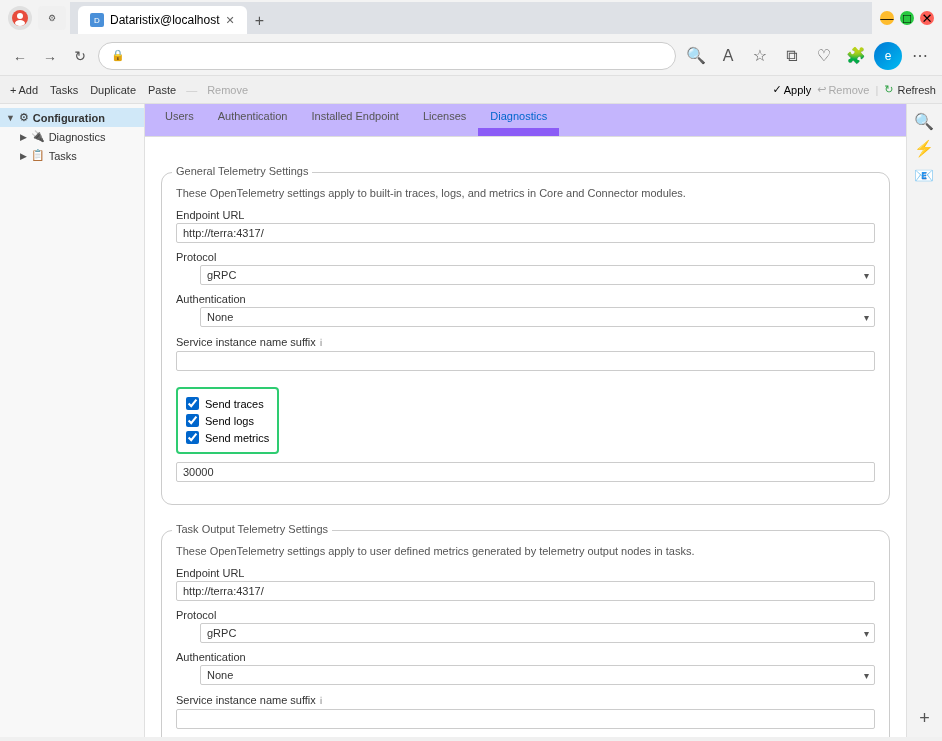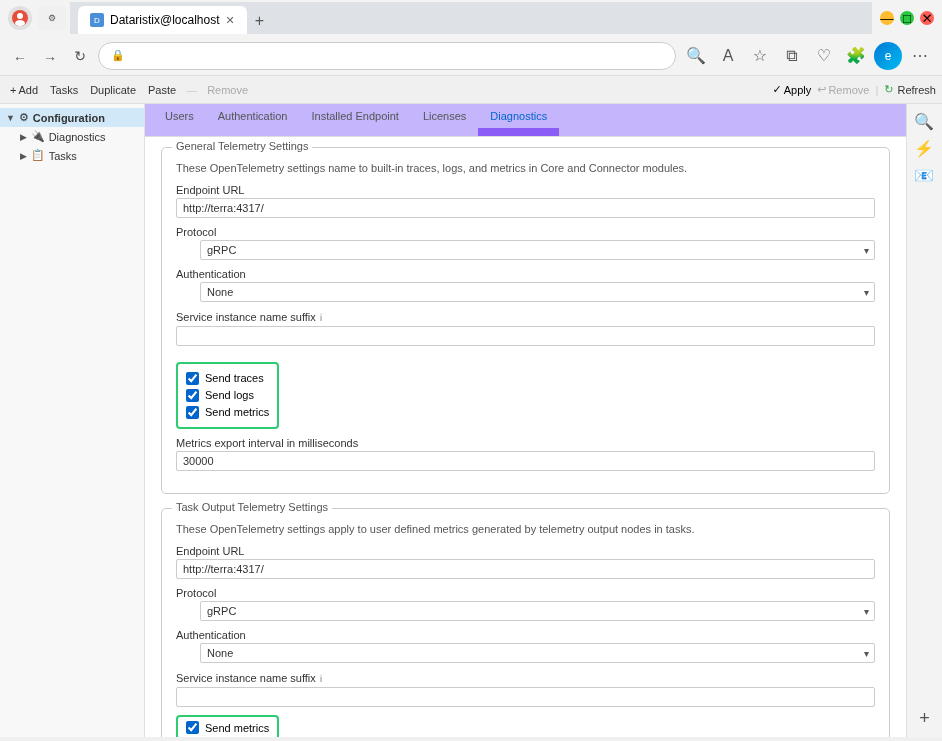--- a/index.html
+++ b/index.html
@@ -46,33 +46,33 @@
     .sidebar-item .chevron { font-size: 9px; color: #555; }
 
     
     .main-content { flex: 1; overflow-y: auto; background: white; }
     .tabs-nav { display: flex; border-bottom: 1px solid #ddd; padding: 0 8px; background: #c4b5fd; }
     .tab-item { padding: 6px 12px; font-size: 11px; cursor: pointer; color: #555; border-bottom: 2px solid transparent; }
     .tab-item.active { color: #0066cc; border-bottom: 8px solid #8b5cf6; }
 
     .content-area { padding: 10px 16px; }
 
-    .section-box { border: 1px solid #ccc; border-radius: 5px; margin-bottom: 14px; position: relative; padding: 10px 14px 14px; }
+    .section-box { border: 1px solid #ccc; border-radius: 11px; margin-bottom: 14px; position: relative; padding: 10px 14px 14px; margin-top: 25px; }
     .section-title { position: absolute; top: -8px; left: 10px; background: white; padding: 0 4px; font-size: 11px; color: #555; }
     .section-desc { font-size: 11px; color: #555; margin-bottom: 10px; margin-top: 4px; }
 
     .field-group { margin-bottom: 8px; }
     .field-label { font-size: 11px; color: #333; margin-bottom: 2px; display: flex; align-items: center; gap: 4px; }
     .field-input { width: 100%; border: 1px solid #ccc; border-radius: 2px; padding: 3px 6px; font-size: 11px; color: #333; background: white; }
     .field-select { width: 100%; border: 1px solid #ccc; border-radius: 2px; padding: 3px 6px; font-size: 11px; color: #333; background: white; appearance: none; -webkit-appearance: none; cursor: pointer; }
     .select-wrapper { position: relative; padding-left: 24px; }
     .select-arrow { position: absolute; right: 6px; top: 50%; transform: translateY(-50%); font-size: 10px; color: #555; pointer-events: none; }
 
     .checkbox-group { display: flex; flex-direction: column; gap: 4px; margin: 8px 0; padding: 8px; border: 2px solid #2ecc71; border-radius: 4px; display: inline-flex; }
-    .checkbox-item { display: flex; align-items: flex-start; gap: 6px; font-size: 11px; cursor: pointer; }
+    .checkbox-item { display: flex; align-items: center; gap: 6px; font-size: 11px; cursor: pointer; }
     .checkbox-item input[type="checkbox"] { width: 13px; height: 13px; accent-color: #0066cc; }
     .checkbox-single { display: inline-flex; align-items: center; gap: 6px; font-size: 11px; cursor: pointer; padding: 4px 8px; border: 2px solid #2ecc71; border-radius: 4px; }
     .checkbox-single input[type="checkbox"] { width: 13px; height: 13px; accent-color: #0066cc; }
     .info-icon { color: #888; font-size: 10px; cursor: help; }
   </style>
 </head>
 <body>
 
 <div>
 
@@ -184,21 +184,21 @@
       <div class="tab-item">Authentication</div>
       <div class="tab-item">Installed Endpoint</div>
       <div class="tab-item">Licenses</div>
       <div class="tab-item active">Diagnostics</div>
     </div>
 
     <div class="content-area">
 
       <div class="section-box">
         <span class="section-title">General Telemetry Settings</span>
-        <p class="section-desc">These OpenTelemetry settings name to built-in traces, logs, and metrics in Core and Connector modules.</p>
+        <p class="section-desc">These OpenTelemetry settings apply to built-in traces, logs, and metrics in Core and Connector modules.</p>
 
         <div class="field-group">
           <div class="field-label">Endpoint URL</div>
           <input class="field-input" type="text" value="http://terra:4317/" style="">
         </div>
 
         <div class="field-group">
           <div class="field-label">Protocol</div>
           <div class="select-wrapper">
             <select class="field-select">
@@ -238,21 +238,20 @@
             <input type="checkbox" checked="" style="">
             <span>Send logs</span>
           </label>
           <label class="checkbox-item">
             <input type="checkbox" checked="" style="">
             <span>Send metrics</span>
           </label>
         </div>
 
         <div class="field-group">
-          <div class="field-label">Metrics export interval in milliseconds</div>
           <input class="field-input" type="text" value="30000" style="">
         </div>
       </div>
 
       <div class="section-box">
         <span class="section-title">Task Output Telemetry Settings</span>
         <p class="section-desc">These OpenTelemetry settings apply to user defined metrics generated by telemetry output nodes in tasks.</p>
 
         <div class="field-group">
           <div class="field-label">Endpoint URL</div>

